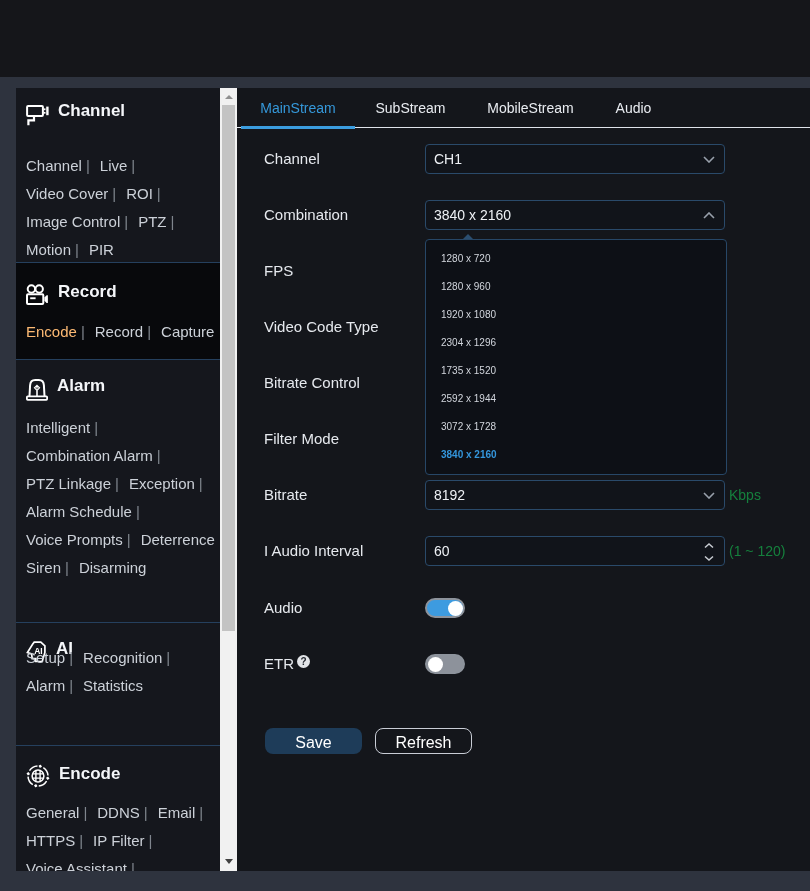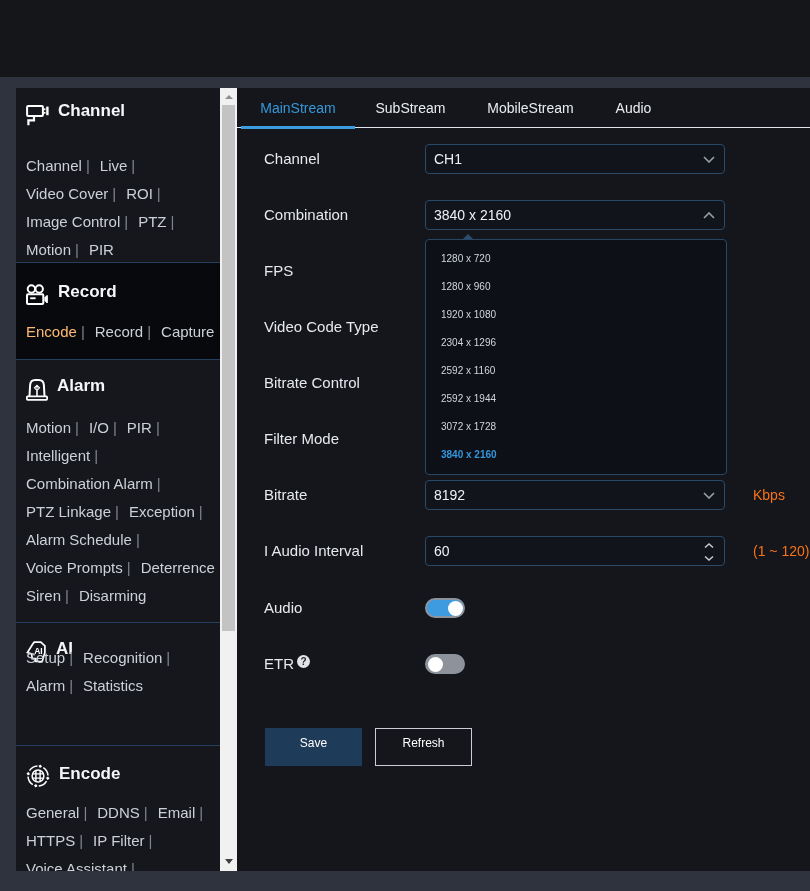--- a/index.html
+++ b/index.html
@@ -20,33 +20,33 @@
 .sbar .up{position:absolute;left:5px;top:7px;width:0;height:0;border-left:4px solid transparent;border-right:4px solid transparent;border-bottom:4px solid #8f8f8f}
 .sbar .down{position:absolute;left:5px;bottom:7px;width:0;height:0;border-left:4px solid transparent;border-right:4px solid transparent;border-top:5px solid #404040}
 .content{position:absolute;left:237px;top:88px;width:573px;height:783px;background:#14161b}
 .tabs{position:absolute;left:0;top:0;width:573px;height:40px;border-bottom:1px solid #dfe3ea}
 .tab{position:absolute;top:0;height:40px;line-height:40px;text-align:center;font-size:14px;color:#e9ecf1}
 .tab.on{color:#3598da}
 .tabbar{position:absolute;left:4px;top:38px;width:114px;height:3px;background:#3b9ddf}
 .lbl{position:absolute;left:27px;height:30px;line-height:30px;color:#e6e9ee;font-size:15px;white-space:nowrap}
 .sel{position:absolute;left:188px;width:300px;height:30px;background:#11141a;border:1px solid #2a4a6a;border-radius:4px;color:#eef1f5;font-size:14px;line-height:28px;padding-left:8px}
 .sel svg{position:absolute;right:9px;top:11px}
-.unit{position:absolute;left:516px;height:30px;line-height:30px;color:#f97316;font-size:14px;white-space:nowrap}
+.unit{position:absolute;left:492px;height:30px;line-height:30px;color:#15803d;font-size:14px;white-space:nowrap}
 .panel{position:absolute;left:188px;top:151px;width:302px;height:236px;background:#0d1016;border:1px solid #274767;border-radius:4px;padding-top:5px}
 .panel .opt{height:28px;line-height:28px;padding-left:15px;font-size:10px;color:#d2d6dd}
 .panel .opt.selected{color:#3496dc;font-weight:bold}
 .parrow{position:absolute;left:224px;top:146px;width:0;height:0;border-left:7px solid transparent;border-right:7px solid transparent;border-bottom:7px solid #2b4e70}
 .switch{position:absolute;left:188px;width:40px;height:20px;border-radius:10px;border:2px solid #8d939c}
 .switch.on{background:#3d9be0}
 .switch.off{background:#8d929b}
 .switch i{position:absolute;top:0.5px;width:15px;height:15px;border-radius:50%;background:#fff}
 .switch.on i{right:0.5px}
 .switch.off i{left:0.5px}
 .qmark{position:absolute;width:13px;height:13px;border-radius:50%;background:#e2e4e8;color:#23272e;font-size:10px;font-weight:bold;text-align:center;line-height:13px}
-.btn{position:absolute;top:640px;width:97px;height:38px;border-radius:0;font-size:12px;color:#fff;text-align:center;line-height:30px}
+.btn{position:absolute;top:640px;width:97px;height:26px;border-radius:8px;font-size:16px;color:#fff;text-align:center;line-height:30px}
 .btn.save{left:28px;background:#1e3c59}
 .btn.refresh{left:138px;border:1px solid #c9cdd6;line-height:28px}
 .sel svg.spin{position:absolute;right:10px;top:6px}
 </style>
 </head>
 <body>
 <div class="header"></div>
 
 <div class="sidebar">
 
@@ -91,21 +91,20 @@
     <svg style="margin-top:6px" width="22" height="23" viewBox="0 0 22 23" fill="none">
       <path d="M3.5,18 L4.1,7.2 Q4.4,2 9.2,2 L12.8,2 Q17.6,2 17.9,7.2 L18.5,18" stroke="#fff" stroke-width="2"></path>
       <rect x="0.9" y="18.3" width="20.2" height="3.5" rx="0.8" stroke="#fff" stroke-width="1.8"></rect>
       <path d="M11,7.3 L13.5,9.8 L11,12.3 L8.5,9.8 Z" stroke="#fff" stroke-width="1.2"></path>
       <circle cx="11" cy="9.8" r="0.85" fill="#fff"></circle>
       <path d="M11,12.4 V18.2" stroke="#fff" stroke-width="1.6"></path>
     </svg>
     <span>Alarm</span>
   </div>
   <div class="slinks" style="top:326px">
-    <div>Motion<span class="sep">|</span>I/O<span class="sep">|</span>PIR<span class="sep">|</span></div>
     <div>Intelligent<span class="sep">|</span></div>
     <div>Combination Alarm<span class="sep">|</span></div>
     <div>PTZ Linkage<span class="sep">|</span>Exception<span class="sep">|</span></div>
     <div>Alarm Schedule<span class="sep">|</span></div>
     <div>Voice Prompts<span class="sep">|</span>Deterrence<span class="sep">|</span></div>
     <div>Siren<span class="sep">|</span>Disarming</div>
   </div>
 
   <div class="shead" style="top:547px">
     <svg style="margin-top:5px" width="21" height="22" viewBox="0 0 21 22" fill="none">
@@ -204,18 +203,18 @@
 
   <div class="btn save">Save</div>
   <div class="btn refresh">Refresh</div>
 
   <div class="parrow"></div>
   <div class="panel">
     <div class="opt">1280 x 720</div>
     <div class="opt">1280 x 960</div>
     <div class="opt">1920 x 1080</div>
     <div class="opt">2304 x 1296</div>
-    <div class="opt">2592 x 1160</div>
+    <div class="opt">1735 x 1520</div>
     <div class="opt">2592 x 1944</div>
     <div class="opt">3072 x 1728</div>
     <div class="opt selected">3840 x 2160</div>
   </div>
 </div>
 
 </body></html>

